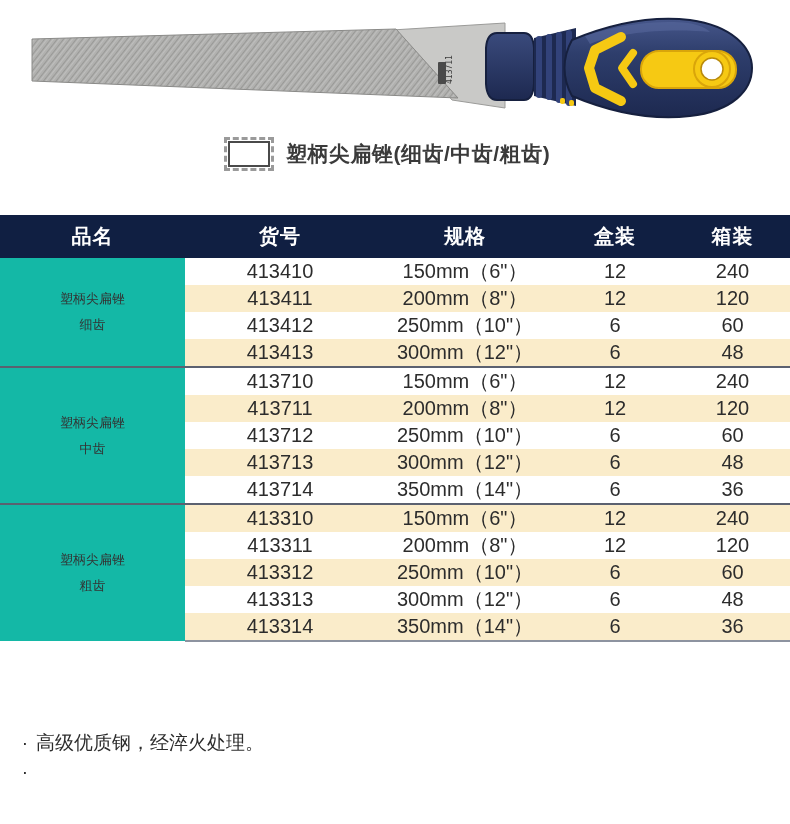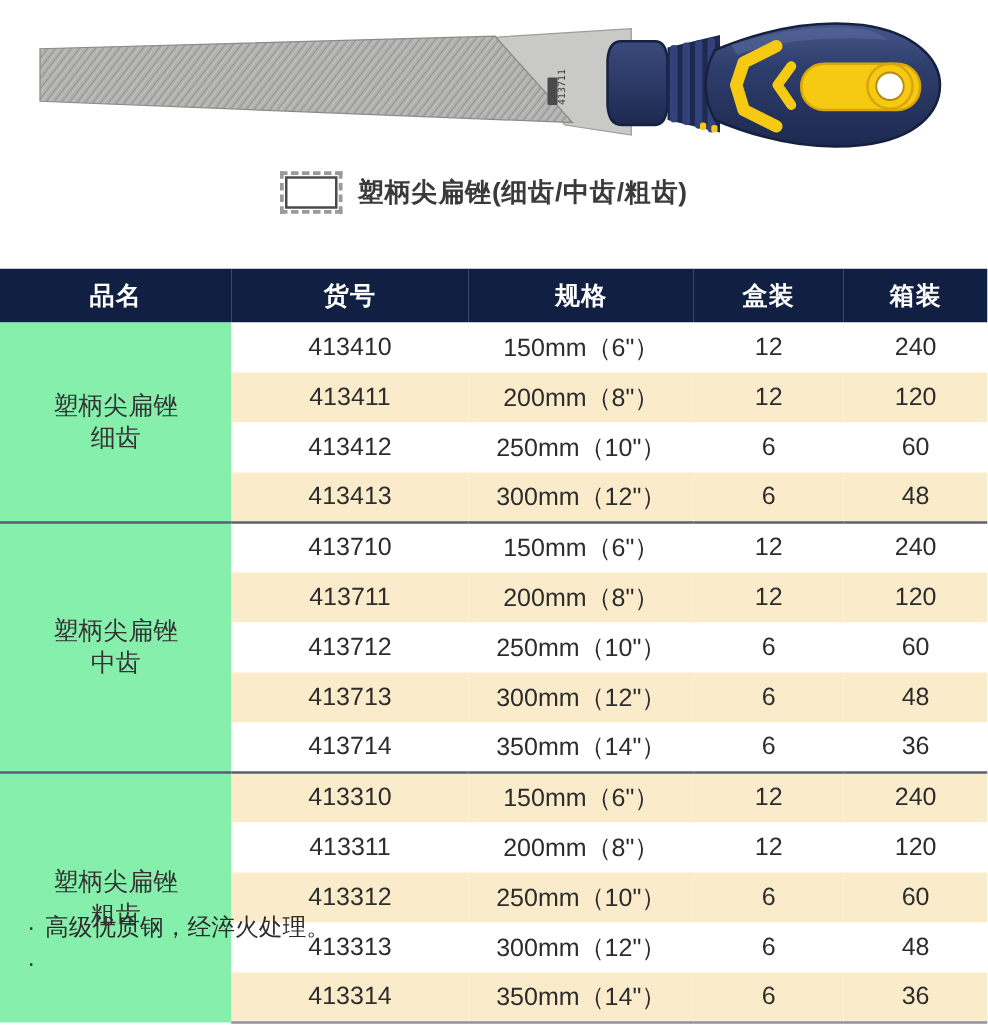--- a/index.html
+++ b/index.html
@@ -44,31 +44,31 @@
 
   .spec-table thead th {
     background: #101f42;
     color: #ffffff;
     font-size: 20px;
     font-weight: bold;
     height: 43px;
     letter-spacing: 1px;
   }
   .spec-table tbody td {
-    height: 40px;
+    height: 27px;
     text-align: center;
     font-size: 20px;
     color: #2c2c2c;
     background: #ffffff;
     margin-top: 44px;
   }
   .spec-table tbody td.stripe { background: #faecca; }
   .spec-table tbody td.name-cell {
-    background: #86efac;
-    font-size: 20px;
+    background: #14b8a6;
+    font-size: 13px;
     color: #333333;
     line-height: 26px;
   }
   .spec-table tbody tr.group-start td { border-top: 2px solid #5b6170; }
   .spec-table tbody tr.last-row td { border-bottom: 2px solid #8d93a0; }
 
   
   .features {
     position: absolute; left: 0; top: 728px; width: 790px;
     display: flex;

